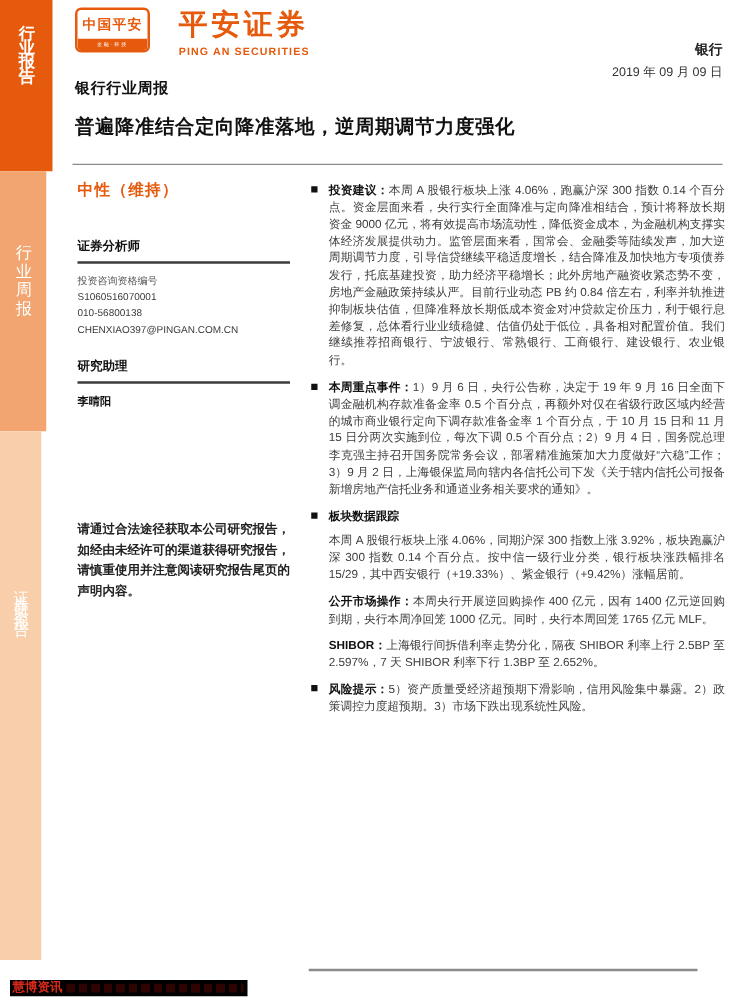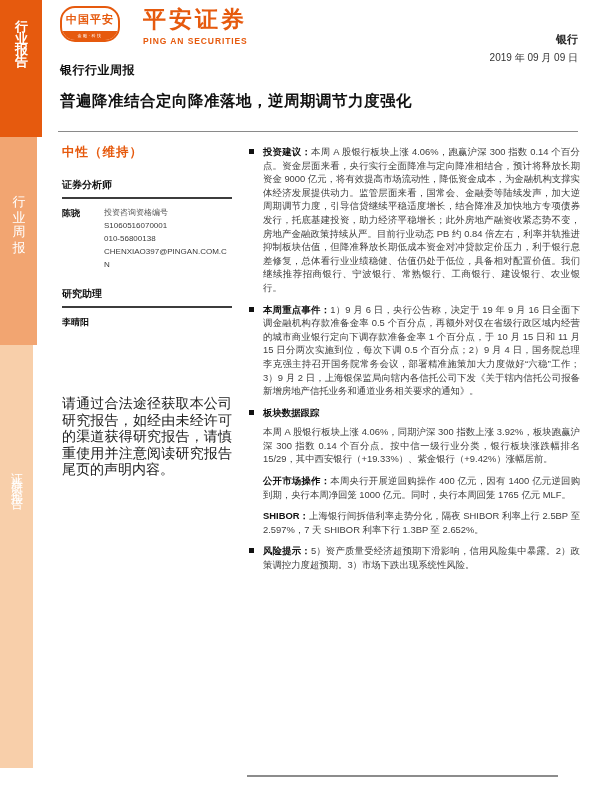--- a/index.html
+++ b/index.html
@@ -12,43 +12,43 @@
   .side-top    { top:0;     width:42px; height:137px; background:#E65A0E; }
   .side-mid    { top:137px; width:37px; height:208px; background:#F2A571; }
   .side-bottom { top:345px; width:33px; height:423px; background:#F8CFAA; }
   .vtext { writing-mode:vertical-rl; text-orientation:upright; color:#ffffff; white-space:nowrap; }
   .vtext.t1 { font-size:13px; font-weight:bold; letter-spacing:11px; margin-top:10px; }
   .vtext.t2 { font-size:13px; letter-spacing:15px; margin-top:48px; }
   .vtext.t3 { font-size:12px; letter-spacing:5px;  margin-top:118px; }
 
   
   .logo-box { position:absolute; left:60px; top:6px; width:60px; height:36px;
-              border:2px solid #E65A0E; border-radius:15px; background:#fff; overflow:hidden; }
+              border:2px solid #E65A0E; border-radius:5px; background:#fff; overflow:hidden; }
   .logo-cn { color:#E65A0E; font-weight:bold; font-size:11px; text-align:center; margin-top:4px; letter-spacing:1px; }
   .logo-strip { position:absolute; bottom:0; left:0; right:0; height:9px; background:#E65A0E;
                 color:#fff; font-size:4px; line-height:9px; text-align:center; letter-spacing:1.5px; }
   .brand { position:absolute; left:143px; top:4px; }
   .brand-cn { color:#E65A0E; font-size:23px; font-weight:bold; letter-spacing:3px; }
   .brand-en { color:#E65A0E; font-size:8.5px; font-weight:bold; letter-spacing:0.9px; margin-top:1px; }
   .sector { position:absolute; top:32px; right:22px; font-size:11px; font-weight:bold; color:#222; }
   .date   { position:absolute; top:51px; right:22px; font-size:10px; color:#333; }
   .report-type { position:absolute; left:60px; top:62px; font-size:12px; font-weight:bold; color:#111; letter-spacing:0.5px; }
   .doc-title { position:absolute; left:60px; top:91px; font-size:15.5px; font-weight:bold; color:#111; letter-spacing:0.5px; }
   .header-rule { position:absolute; left:58px; top:131px; width:520px; height:1px; background:#8a8a8a; }
 
   
   .left-col { position:absolute; left:62px; top:144px; width:170px; }
-  .rating { color:#E65A0E; font-weight:bold; font-size:12.5px; letter-spacing:1px; margin-bottom:17px; }
+  .rating { color:#E65A0E; font-weight:bold; font-size:12.5px; letter-spacing:1px; margin-bottom:29px; }
   .sec-title { font-size:10px; font-weight:bold; color:#111; padding-bottom:5px;
                border-bottom:2px solid #3c3c3c; margin-bottom:7px; }
   .person { display:flex; margin-bottom:16px; }
   .p-name { width:42px; font-size:9px; font-weight:bold; color:#111; padding-top:1px; }
   .p-info { flex:1; font-size:8px; line-height:13px; color:#3a3a3a; word-break:break-all; }
   .p-label { color:#555; }
-  .disclaimer { margin-top:66px; font-size:14px; font-weight:normal; line-height:16.5px; color:#222; text-align:justify; }
+  .disclaimer { margin-top:88px; font-size:10px; font-weight:bold; line-height:16.5px; color:#222; text-align:justify; }
 
   
   .main-col { position:absolute; left:249px; top:145px; width:331px;
               font-size:9.4px; line-height:13.6px; color:#3d3d3d; text-align:justify; }
   .msec { position:relative; padding-left:14px; margin-bottom:8px; }
   .bullet { position:absolute; left:0; top:4px; width:5px; height:5px; background:#111; }
   .lead { color:#111; font-weight:bold; }
   .sub { margin-bottom:8px; }
   .mb4 { margin-bottom:6px; }
 
@@ -87,21 +87,20 @@
   <div class="date">2019 年 09 月 09 日</div>
   <div class="report-type">银行行业周报</div>
   <div class="doc-title">普遍降准结合定向降准落地，逆周期调节力度强化</div>
   <div class="header-rule"></div>
 
   <div class="left-col">
     <div class="rating">中性（维持）</div>
 
     <div class="sec-title">证券分析师</div>
     <div class="person">
-      <div class="p-name">陈骁</div>
       <div class="p-info">
         <div class="p-label">投资咨询资格编号</div>
         <div>S1060516070001</div>
         <div>010-56800138</div>
         <div>CHENXIAO397@PINGAN.COM.CN</div>
       </div>
     </div>
 
     <div class="sec-title">研究助理</div>
     <div class="person">
@@ -136,14 +135,18 @@
     </div>
 
     <div class="msec">
       <span class="bullet"></span>
       <span class="lead">风险提示：</span><span>5）资产质量受经济超预期下滑影响，信用风险集中暴露。2）政策调控力度超预期。3）市场下跌出现系统性风险。</span>
     </div>
 
   </div>
 
   <div class="footer-rule"></div>
+  <div class="watermark-bar">
+    <span class="wm-text">慧博资讯</span>
+    <span class="wm-obscured"></span>
+  </div>
 
 </div>
 
 </body></html>

